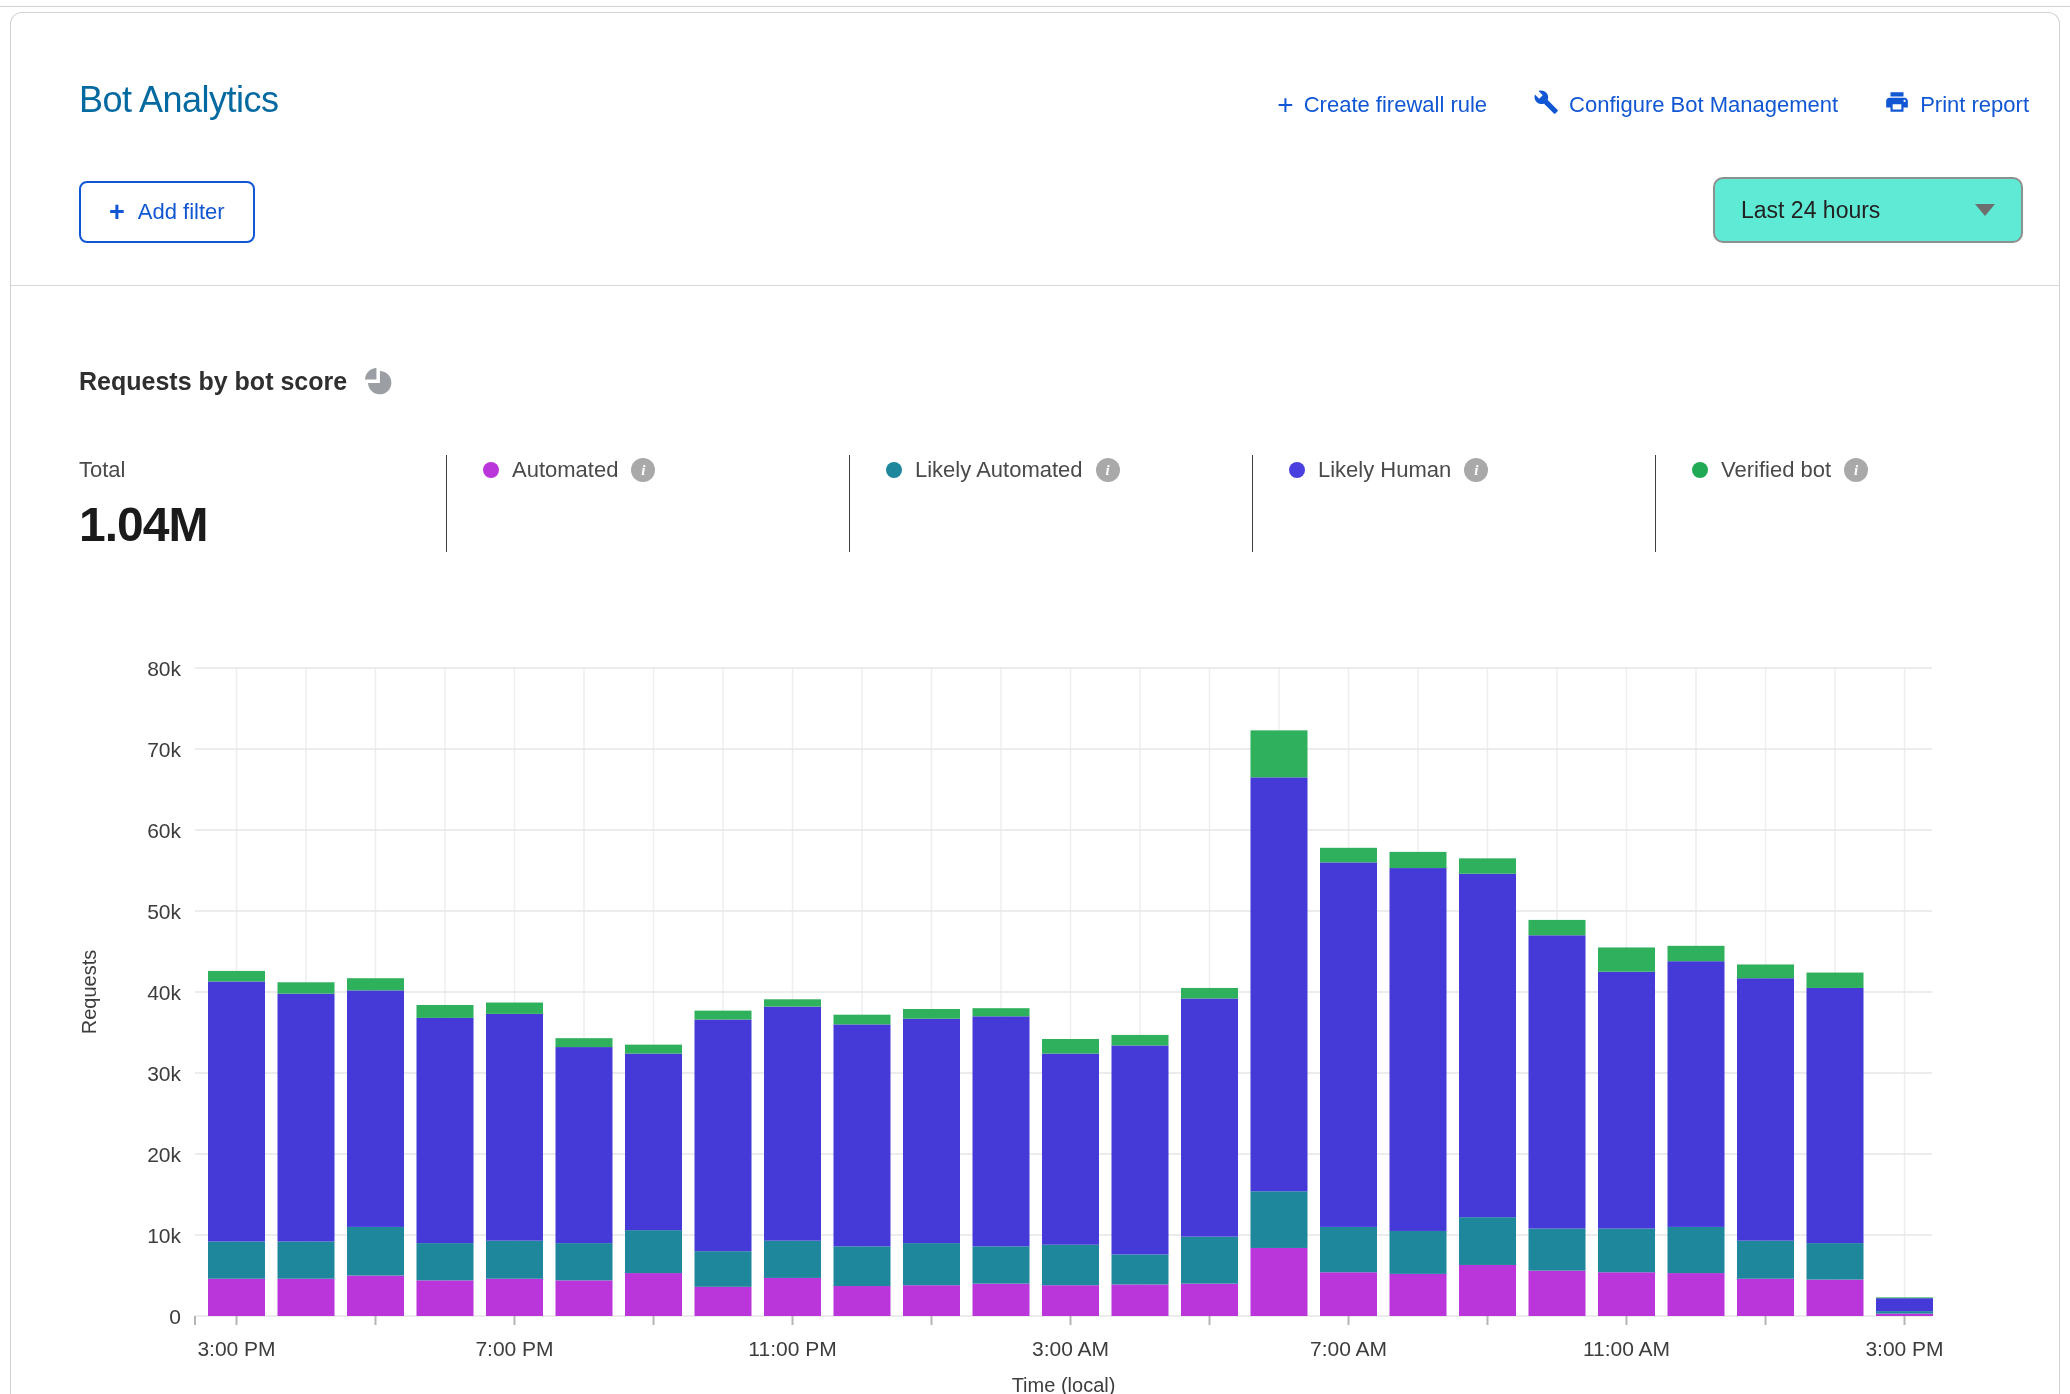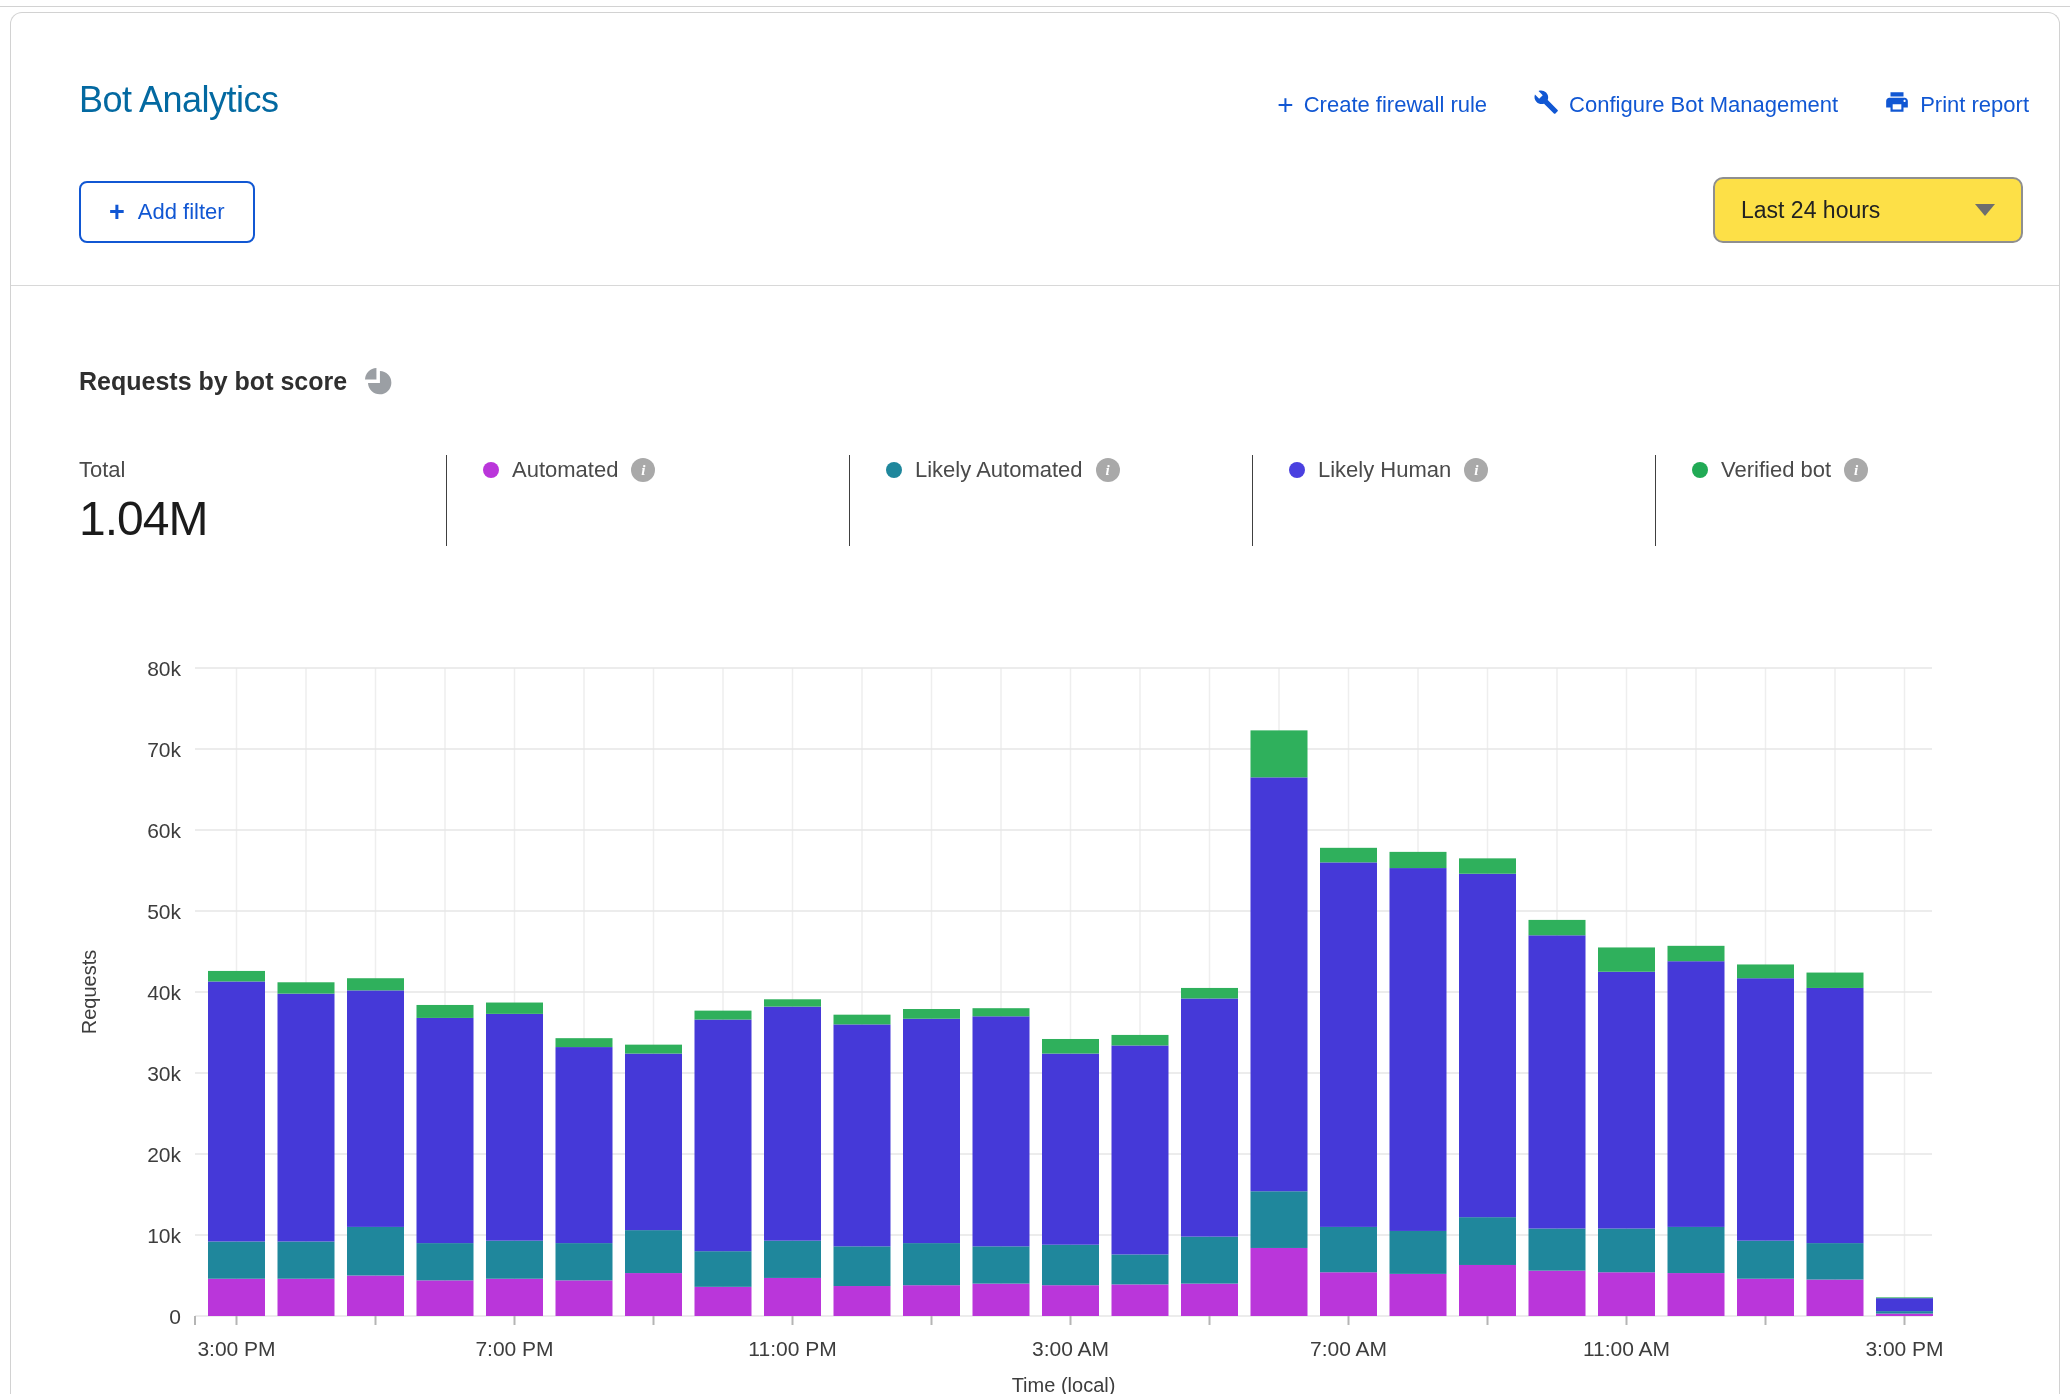--- a/index.html
+++ b/index.html
@@ -15,21 +15,21 @@
   .action-link { display:flex; align-items:center; gap:10px; color:#1157d3; font-size:22px; text-decoration:none; cursor:pointer; }
   .plus-glyph { font-size:28px; font-weight:500; line-height:22px; }
   .action-link svg { width:26px; height:26px; fill:#1157d3; }
   
   .add-filter { position:absolute; left:68px; top:168px; height:62px; padding:0 28px;
                 display:flex; align-items:center; gap:13px; background:#fff;
                 border:2px solid #1157d3; border-radius:8px; color:#1157d3;
                 font-size:22px; font-family:inherit; cursor:pointer; }
   .add-filter .plus-glyph { font-size:27px; font-weight:600; }
   .time-select { position:absolute; right:36px; top:164px; width:310px; height:66px;
-                 border:2px solid #8f8f8f; border-radius:10px; background:#fde047;
+                 border:2px solid #8f8f8f; border-radius:10px; background:#5eead4;
                  display:flex; align-items:center; justify-content:space-between;
                  padding:0 26px; cursor:pointer; }
   .time-select-value { font-size:23px; color:#222; }
   .chevron-down { width:0; height:0; border-left:10px solid transparent;
                   border-right:10px solid transparent; border-top:12px solid #6e6e6e; }
   .divider { position:absolute; left:0; right:0; top:272px; border-top:1px solid #d8d8d8; }
   
   .section-title-row { position:absolute; left:68px; top:354px; display:flex; align-items:center; gap:18px;justify-content:space-between; }
   .section-title { font-size:25px; font-weight:700; color:#2f2f2f; }
   .pie-icon svg { width:28px; height:28px; display:block; }
@@ -38,21 +38,21 @@
   .stat { width:403px; padding-left:36px; }
   .stat:first-child { width:367px; padding-left:0; }
   .stat + .stat { border-left:1px solid #404040;text-align:center; }
   .stat-label-row { display:flex; align-items:center; gap:13px; height:30px; }
   .stat-dot { width:16px; height:16px; border-radius:50%; flex:0 0 auto; }
   .stat-label { font-size:22px; color:#4a4a4a; }
   .info-icon { width:24px; height:24px; border-radius:50%; background:#a9a9a9; color:#fff;
                font-size:15px; font-weight:700; display:flex; align-items:center;
                justify-content:center; font-family:"Liberation Serif","DejaVu Serif",serif;
                font-style:italic; }
-  .stat-value { margin-top:6px; font-size:48px; font-weight:400; color:#1b1b1b; letter-spacing:-1px; }
+  .stat-value { margin-top:12px; font-size:48px; font-weight:700; color:#1b1b1b; letter-spacing:-1px; }
   
   .chart-wrap { position:absolute; left:-11px; top:627px; width:2070px; height:767px; }
   .chart-wrap svg { display:block; }
   .tick-label { font-size:21px; fill:#3d3d3d; font-family:"Liberation Sans","DejaVu Sans",sans-serif; }
   .axis-title { font-size:20px; fill:#3d3d3d; font-family:"Liberation Sans","DejaVu Sans",sans-serif; }
 </style>
 </head>
 <body>
 
 <div class="topline"></div>

